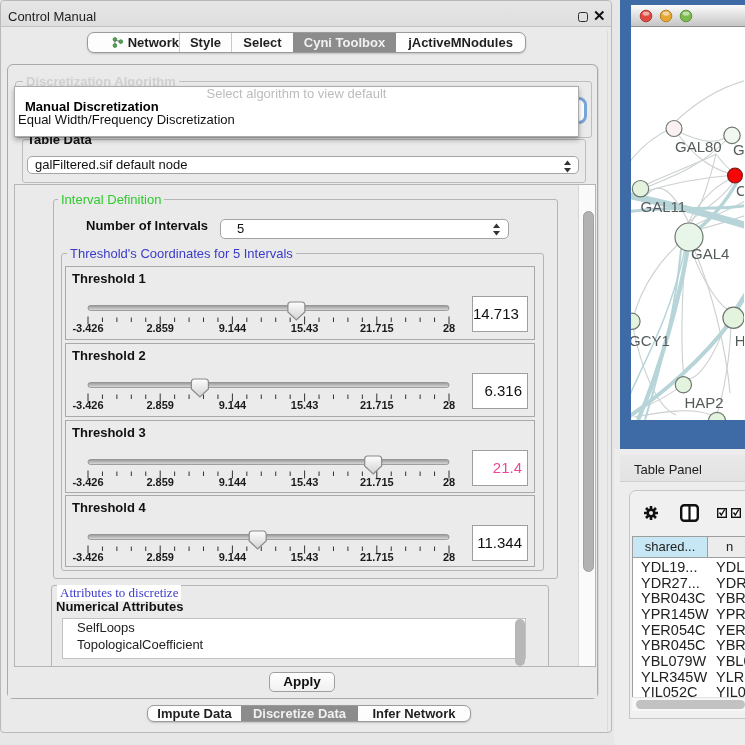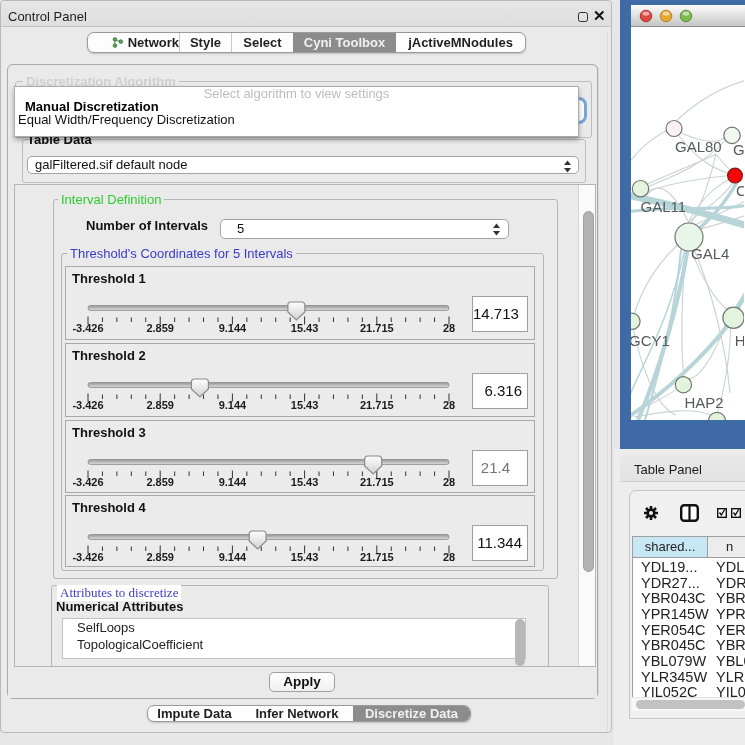--- a/index.html
+++ b/index.html
@@ -6,21 +6,21 @@
 html,body { width:745px; height:745px; overflow:hidden; }
 body { background:#e7e7e7; font-family:"Liberation Sans", sans-serif; position:relative; }
 .abs { position:absolute; }
 </style>
 </head>
 <body>
 
 <div class="abs" id="cpwin" style="left:0;top:0;width:612px;height:733px;background:#eaeaea;border:1px solid #b9b9b9;border-radius:4px;">
 
   <div class="abs" style="left:0;top:0;width:610px;height:26px;background:linear-gradient(#e6e6e6,#dedede);border-bottom:1px solid #c3c3c3;border-radius:4px 4px 0 0;"></div>
-  <div class="abs" style="left:7px;top:8px;font-size:13px;color:#1c1c1c;">Control Panel</div>
+  <div class="abs" style="left:7px;top:8px;font-size:13px;color:#1c1c1c;">Control Manual</div>
 
   <div class="abs" style="left:577px;top:11px;width:10px;height:10px;border:1.6px solid #2d2d2d;border-radius:2.5px;"></div>
   <div class="abs" style="left:592px;top:6px;font-size:15px;font-weight:bold;color:#111;">✕</div>
 
   <div class="abs" style="left:6px;top:63px;width:591px;height:635px;background:#eaeaea;border:1px solid #a9a9a9;border-radius:6px;box-shadow:1px 0 0 #d8d8d8;"></div>
   <div class="abs" style="left:606px;top:30px;width:1px;height:700px;background:#dadada;"></div>
 
   <div class="abs" style="left:86px;top:31px;width:439px;height:21px;background:#fdfdfd;border:1px solid #9b9b9b;border-radius:7px;box-shadow:0 1px 2px rgba(0,0,0,0.18);overflow:hidden;display:flex;">
     <div style="width:92px;height:100%;display:flex;align-items:center;justify-content:center;font-size:13px;font-weight:bold;color:#1f1f1f;border-right:1px solid #c9c9c9;padding-left:24px;">
       <svg width="12" height="13" viewBox="0 0 12 13" style="margin-right:4px;">
@@ -44,21 +44,21 @@
   <div class="abs" style="left:21px;top:138px;width:564px;height:44px;border:1px solid #bdbdbd;border-radius:3px;"></div>
   <div class="abs" style="left:26px;top:132px;line-height:14px;font-size:13px;font-weight:bold;color:#111;">Table Data</div>
   <div class="abs" style="left:26px;top:155px;width:552px;height:18px;background:#fff;border:1px solid #a4a4a4;border-radius:5px;font-size:13px;color:#111;line-height:16px;padding-left:7px;">galFiltered.sif default node
     <svg class="abs" style="right:6px;top:3px;" width="9" height="13" viewBox="0 0 9 13">
         <path d="M4.5 0.5 L8 5 L1 5 Z" fill="#333"></path>
         <path d="M4.5 12.5 L8 8 L1 8 Z" fill="#333"></path>
       </svg>
   </div>
 
   <div class="abs" style="left:13px;top:85px;width:565px;height:51px;background:#fff;border:1px solid #ababab;box-shadow:0 3px 5px rgba(0,0,0,0.3);z-index:5;">
-    <div style="height:13px;font-size:13px;color:#bcbcbc;text-align:center;line-height:14px;">Select algorithm to view settings</div>
+    <div style="height:13px;font-size:13px;color:#bcbcbc;text-align:center;line-height:14px;">Select algorithm to view default</div>
     <div style="height:13px;font-size:13px;font-weight:bold;color:#000;padding-left:10px;line-height:13px;">Manual Discretization</div>
     <div style="height:13px;font-size:13px;color:#111;padding-left:3px;line-height:14px;">Equal Width/Frequency Discretization</div>
   </div>
 
   <div class="abs" style="left:13px;top:183px;width:582px;height:483px;border:1px solid #b5b5b5;background:#eaeaea;"></div>
 
   <div class="abs" style="left:577px;top:184px;width:17px;height:481px;background:#fafafa;border-left:1px solid #d5d5d5;"></div>
   <div class="abs" style="left:582px;top:210px;width:11px;height:361px;background:#b2b2b2;border:1px solid #a0a0a0;border-radius:5.5px;"></div>
 
   <div class="abs" style="left:52px;top:198px;width:505px;height:380px;border:1px solid #b5b5b5;border-radius:3px;"></div>
@@ -198,21 +198,21 @@
           <line x1="368.56" y1="50.5" x2="368.56" y2="55" stroke="#333" stroke-width="1"></line>
           <line x1="383.00" y1="49.5" x2="383.00" y2="57.5" stroke="#333" stroke-width="1"></line>
           <text x="22.00" y="65" text-anchor="middle" font-size="11" font-weight="bold" fill="#1a1a1a">-3.426</text>
           <text x="94.20" y="65" text-anchor="middle" font-size="11" font-weight="bold" fill="#1a1a1a">2.859</text>
           <text x="166.40" y="65" text-anchor="middle" font-size="11" font-weight="bold" fill="#1a1a1a">9.144</text>
           <text x="238.60" y="65" text-anchor="middle" font-size="11" font-weight="bold" fill="#1a1a1a">15.43</text>
           <text x="310.80" y="65" text-anchor="middle" font-size="11" font-weight="bold" fill="#1a1a1a">21.715</text>
           <text x="383.00" y="65" text-anchor="middle" font-size="11" font-weight="bold" fill="#1a1a1a">28</text>
         <path d="M 298.68 38 a3 3 0 0 1 3 -3 h11 a3 3 0 0 1 3 3 v7 L 307.18 53 L 298.68 45 Z" fill="url(#tgrad)" stroke="#8a8a8a" stroke-width="1.2"></path>
       </svg>
-      <div class="abs" style="left:406px;top:29px;width:56px;height:36px;background:#fff;border:1px solid #9e9e9e;font-size:15px;color:#737373;text-align:right;line-height:34px;padding-right:17px;">21.4</div>
+      <div class="abs" style="left:406px;top:29px;width:56px;height:36px;background:#fff;border:1px solid #9e9e9e;font-size:15px;color:#ec4899;text-align:right;line-height:34px;padding-right:5px;">21.4</div>
     </div>
     <div class="abs" style="left:64px;top:494px;width:470px;height:72px;background:#ebebeb;border:1px solid #a9a9a9;">
       <svg width="468" height="70" viewBox="0 0 468 70" font-family="Liberation Sans, sans-serif">
         <text x="6" y="16" font-size="13" font-weight="bold" fill="#111">Threshold 4</text>
         <rect x="22" y="38.5" width="361" height="5" rx="2.5" fill="url(#ggrad)" stroke="#8c8c8c" stroke-width="0.8"></rect>
         <line x1="22.00" y1="49.5" x2="22.00" y2="57.5" stroke="#333" stroke-width="1"></line>
           <line x1="36.44" y1="50.5" x2="36.44" y2="55" stroke="#333" stroke-width="1"></line>
           <line x1="50.88" y1="50.5" x2="50.88" y2="55" stroke="#333" stroke-width="1"></line>
           <line x1="65.32" y1="50.5" x2="65.32" y2="55" stroke="#333" stroke-width="1"></line>
           <line x1="79.76" y1="50.5" x2="79.76" y2="55" stroke="#333" stroke-width="1"></line>
@@ -254,22 +254,22 @@
   <div class="abs" style="left:61px;top:617px;width:464px;height:41px;background:#fff;border:1px solid #c2c2c2;overflow:hidden;">
     <div style="font-size:13px;color:#222;padding-left:14px;line-height:17.4px;">SelfLoops<br>TopologicalCoefficient<br>BetweennessCentrality</div>
   </div>
   <div class="abs" style="left:514px;top:618px;width:10px;height:47px;background:#b7b7b7;border-radius:5px;"></div>
 
   <div class="abs" style="left:7px;top:666px;width:589px;height:31px;background:#eaeaea;"></div>
   <div class="abs" style="left:268px;top:671px;width:66px;height:20px;background:linear-gradient(#ffffff,#f0f0f0);border:1px solid #9f9f9f;border-radius:5px;font-size:13.5px;font-weight:bold;color:#111;text-align:center;line-height:18px;">Apply</div>
 
   <div class="abs" style="left:146px;top:704px;width:324px;height:17px;background:#fdfdfd;border:1px solid #9b9b9b;border-radius:7px;box-shadow:0 1px 2px rgba(0,0,0,0.18);overflow:hidden;display:flex;">
     <div style="width:93px;height:100%;display:flex;align-items:center;justify-content:center;font-size:13px;font-weight:bold;color:#1f1f1f;">Impute Data</div>
+    <div style="width:117px;height:100%;display:flex;align-items:center;justify-content:center;font-size:13px;font-weight:bold;color:#f1f1f1;background:#8c8c8c;">Discretize Data</div>
     <div style="width:112px;height:100%;display:flex;align-items:center;justify-content:center;font-size:13px;font-weight:bold;color:#1f1f1f;">Infer Network</div>
-    <div style="width:117px;height:100%;display:flex;align-items:center;justify-content:center;font-size:13px;font-weight:bold;color:#f1f1f1;background:#8c8c8c;">Discretize Data</div>
   </div>
 </div>
 
 <div class="abs" style="left:620px;top:0;width:125px;height:449px;background:#3e6aa6;">
 
   <div class="abs" style="left:11px;top:5px;width:114px;height:22px;background:linear-gradient(#fbfbfb,#c6c6c6);border-bottom:1px solid #8e8e8e;"></div>
   <svg class="abs" style="left:17px;top:8px;" width="80" height="16" viewBox="0 0 80 16">
     <circle cx="9" cy="8" r="5.8" fill="#dd4a41" stroke="#b23730" stroke-width="1"></circle>
     <circle cx="29" cy="8" r="5.8" fill="#e4a732" stroke="#b8822a" stroke-width="1"></circle>
     <circle cx="49" cy="8" r="5.8" fill="#7cb94e" stroke="#5d943a" stroke-width="1"></circle>

